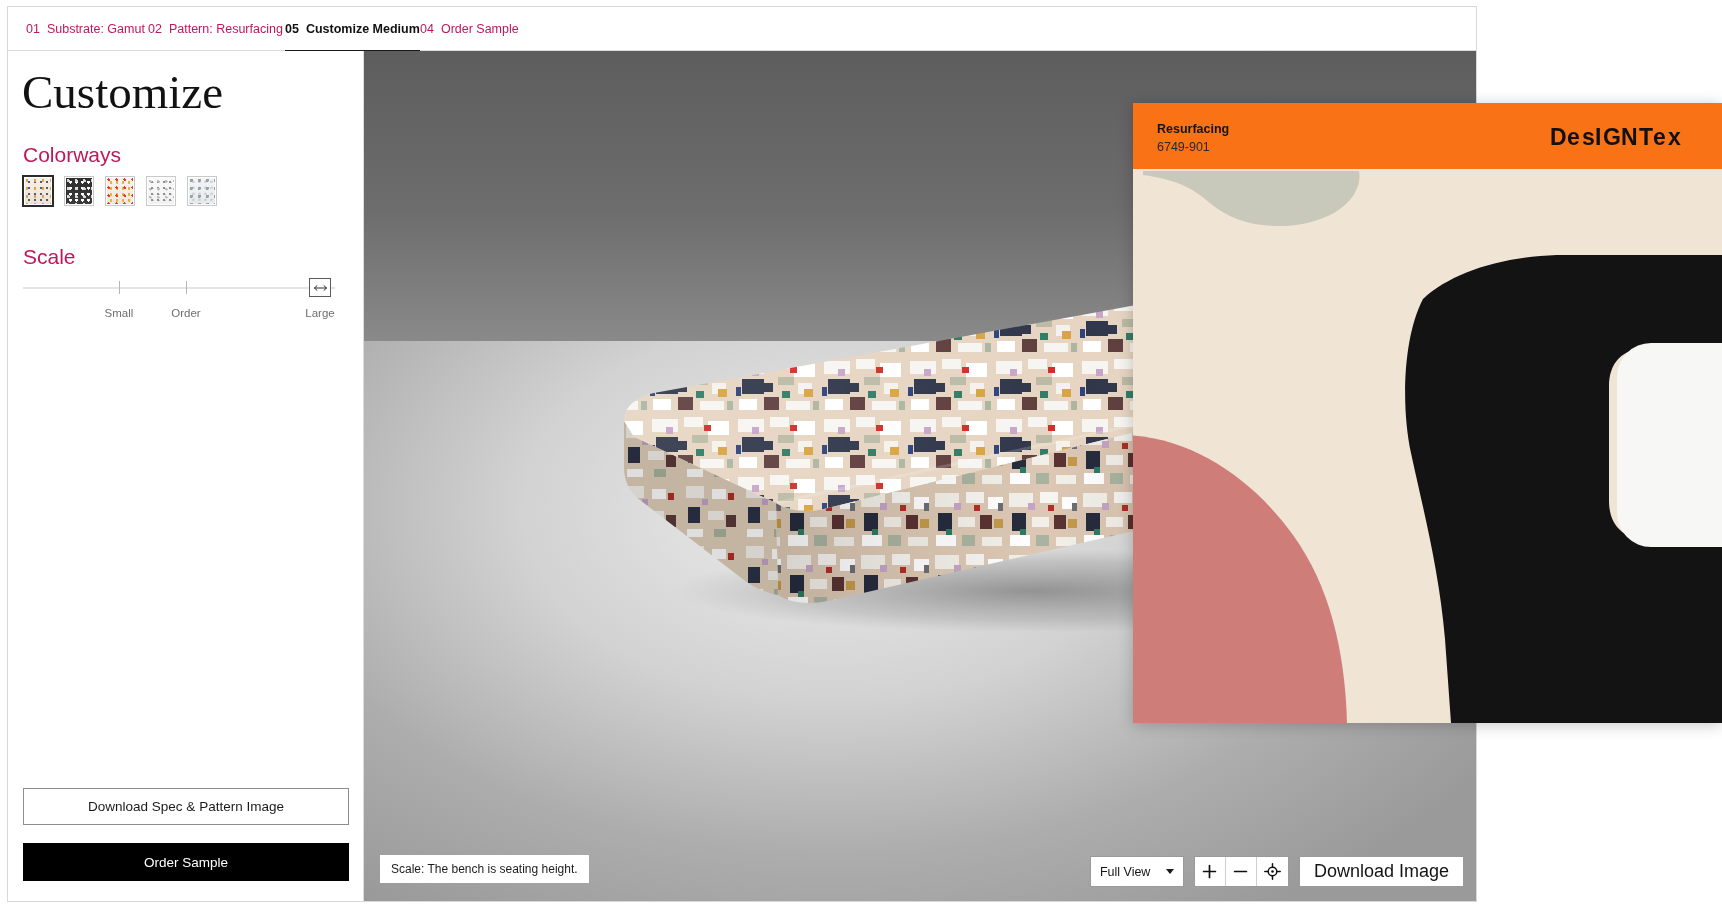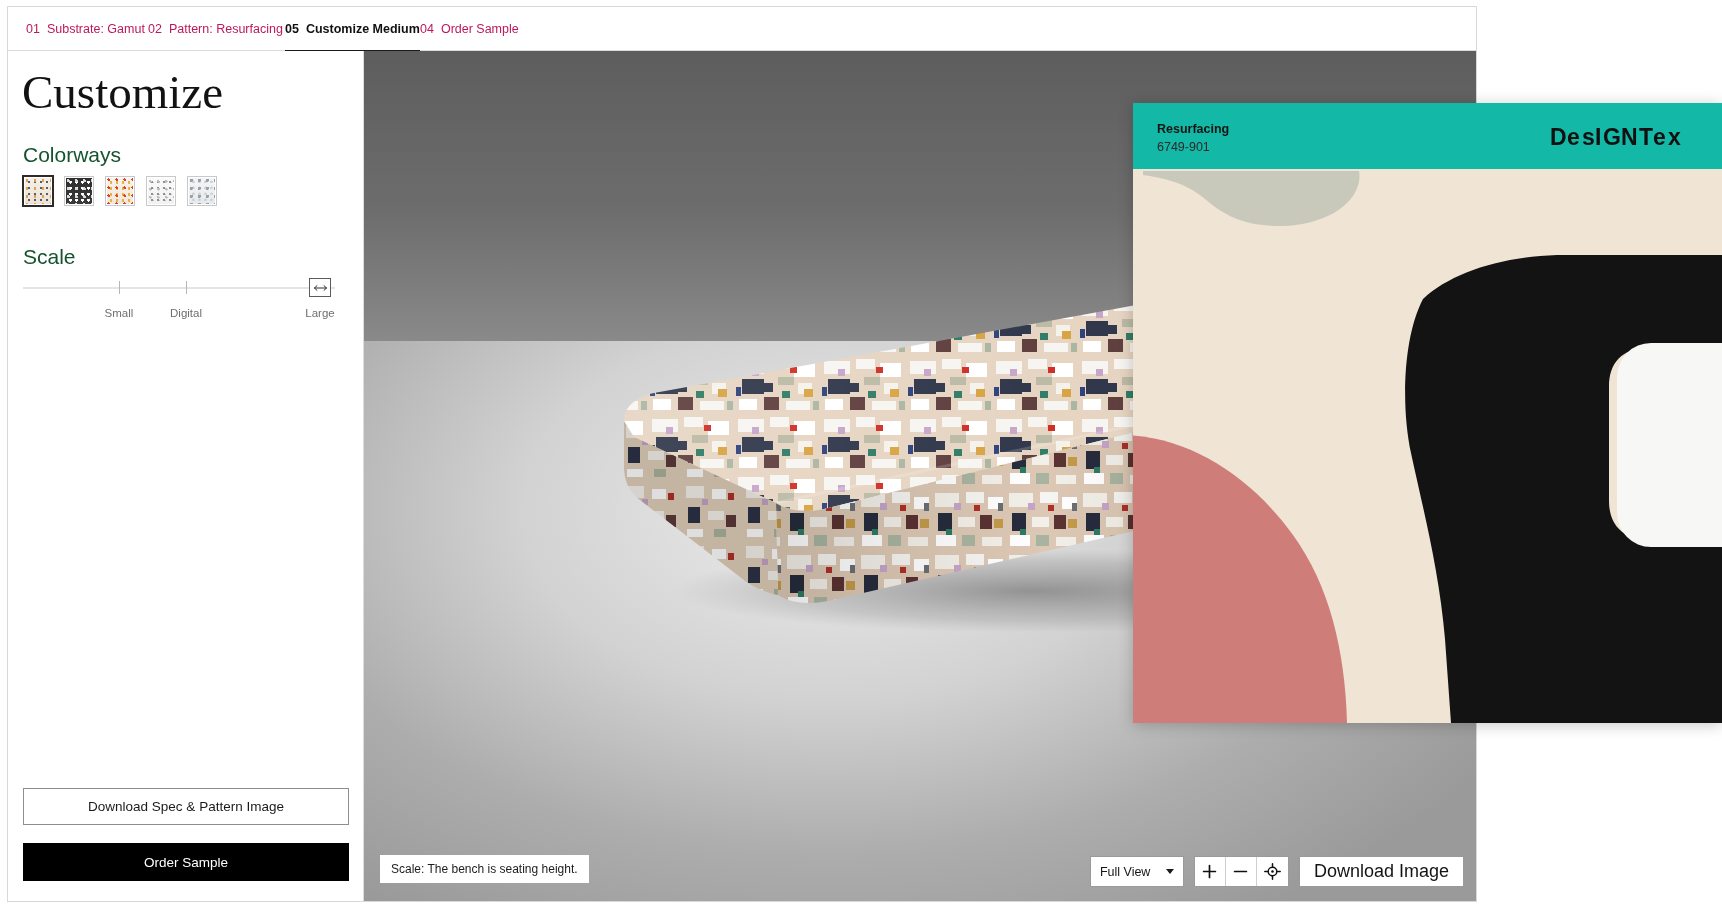--- a/index.html
+++ b/index.html
@@ -59,21 +59,21 @@
     background: #ffffff;
     border-right: 1px solid #dcdcdc;
   }
   #panel-title {
     position: absolute; left: 14px; top: 18px;
     font-family: "Liberation Serif", serif;
     font-size: 47px; line-height: 1; color: #121212; font-weight: 400;
   }
   .section-label {
     position: absolute; left: 15px;
-    font-size: 21px; color: #14532d; font-weight: 400;
+    font-size: 21px; color: #be185d; font-weight: 400;
   }
   #colorways-label { top: 92px; }
   #scale-label { top: 194px; }
 
   
   #swatches {
     position: absolute; left: 15px; top: 125px;
     display: flex; gap: 11px;
   }
   .swatch {
@@ -223,21 +223,21 @@
   #overlay-card {
     position: absolute;
     left: 1133px; top: 103px;
     width: 589px; height: 620px;
     background: #ffffff;
     box-shadow: 0 2px 14px rgba(0,0,0,.22);
     overflow: hidden;
   }
   #overlay-header {
     position: absolute; left: 0; top: 0; width: 100%; height: 66px;
-    background: #14b8a6;
+    background: #f97316;
   }
   #overlay-name {
     position: absolute; left: 24px; top: 19px;
     font-size: 12.5px; font-weight: 700; color: #151515;
   }
   #overlay-code {
     position: absolute; left: 24px; top: 37px;
     font-size: 12.5px; color: #2a2a2a;
   }
   #overlay-logo {
@@ -305,21 +305,21 @@
     <div id="slider-wrap">
       <div id="slider-track"></div>
       <div class="tick" id="tick-small"></div>
       <div class="tick" id="tick-medium"></div>
       <div id="slider-handle">
         <svg width="13" height="8" viewBox="0 0 13 8">
           <path d="M0.5 4 H12.5 M3 1.6 L0.5 4 L3 6.4 M10 1.6 L12.5 4 L10 6.4" stroke="#2c2c2c" stroke-width="1" fill="none" stroke-linecap="round" stroke-linejoin="round"></path>
         </svg>
       </div>
       <div class="tick-label" id="lbl-small">Small</div>
-      <div class="tick-label" id="lbl-medium">Digital</div>
+      <div class="tick-label" id="lbl-medium">Order</div>
       <div class="tick-label" id="lbl-large">Large</div>
     </div>
 
     <button id="btn-download-spec">Download Spec &amp; Pattern Image</button>
     <button id="btn-order-sample">Order Sample</button>
   </div>
 
   <div id="viewer">
     <div id="back-wall"></div>
     <div id="floor"></div>

